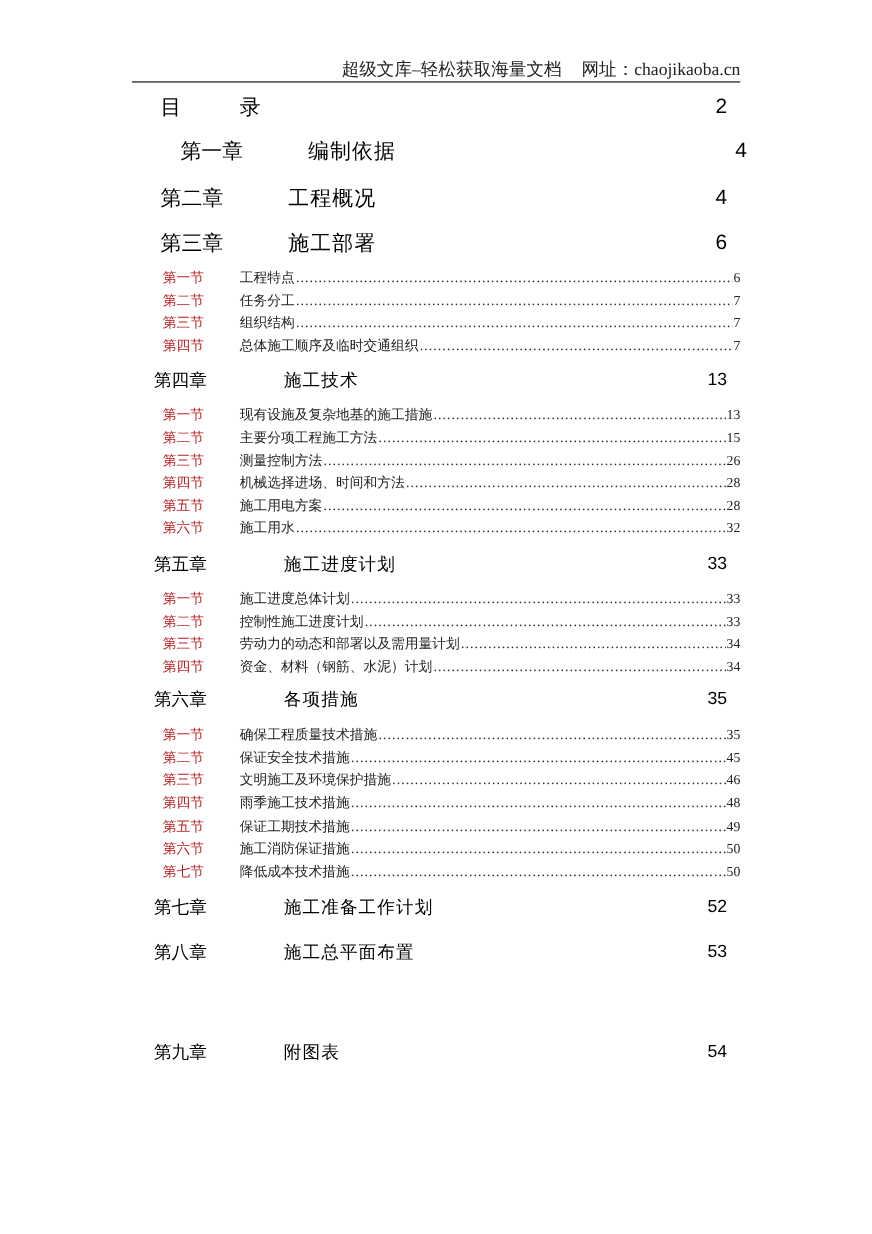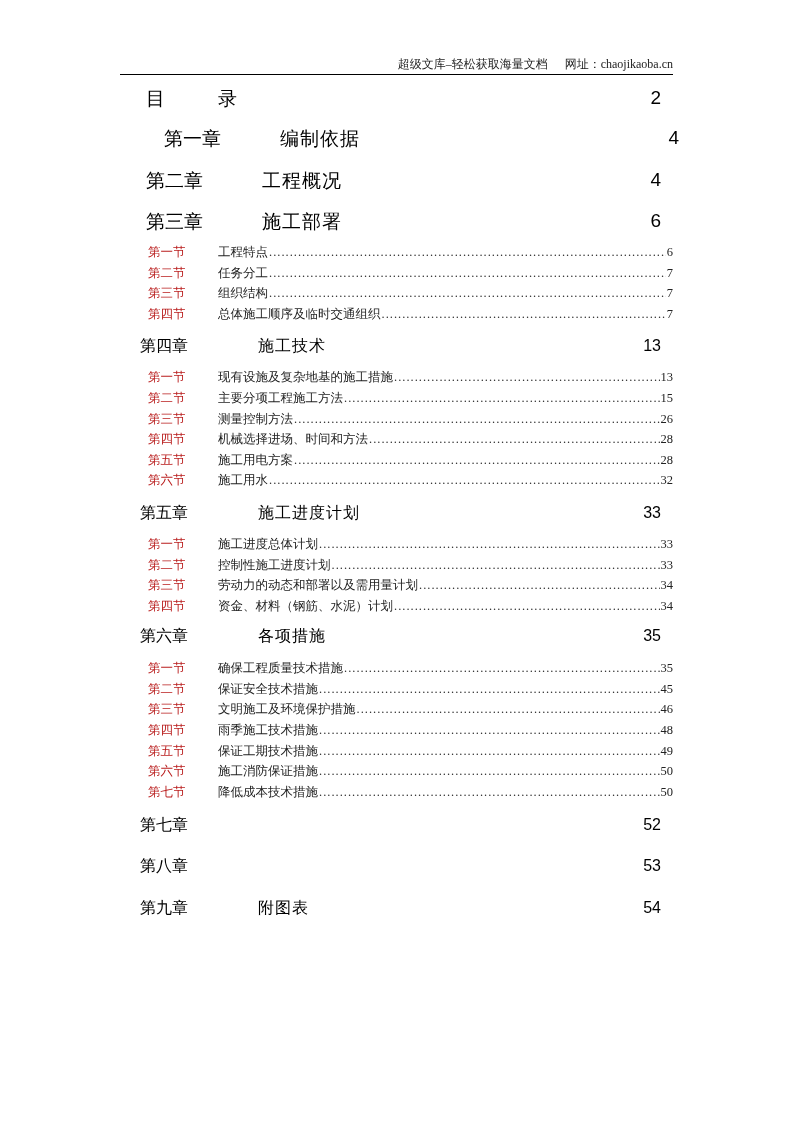--- a/index.html
+++ b/index.html
@@ -15,21 +15,21 @@
       color: #000;
     }
     .header {
       position: absolute;
       left: 120px;
       top: 56px;
       width: 553px;
       height: 18px;
       border-bottom: 1px solid #000;
       font-family: "Liberation Serif", "DejaVu Serif", serif;
-      font-size: 12px;
+      font-size: 16px;
       color: #222;
       text-align: right;
       line-height: 16px;
     }
     .header .site-name { margin-right: 14px; }
     .toc {
       position: absolute;
       left: 0;
       top: 0;
       width: 793px;
@@ -281,27 +281,29 @@
   </div>
   <div class="section" style="top:783px;">
     <span class="sec-num">第七节</span>
     <span class="sec-title">降低成本技术措施</span>
     <span class="leader"></span>
     <span class="sec-page">50</span>
   </div>
 
   <div class="chapter big" style="top:811px;">
     <span class="ch-num">第七章</span>
+    <span class="ch-title">施工准备工作计划</span>
     <span class="ch-page">52</span>
   </div>
 
   <div class="chapter big" style="top:852px;">
     <span class="ch-num">第八章</span>
+    <span class="ch-title">施工总平面布置</span>
     <span class="ch-page">53</span>
   </div>
 
-  <div class="chapter big" style="top:894px;">
+  <div class="chapter big" style="top:943px;">
     <span class="ch-num">第九章</span>
     <span class="ch-title">附图表</span>
     <span class="ch-page">54</span>
   </div>
 
 </div>
 
 </body></html>

